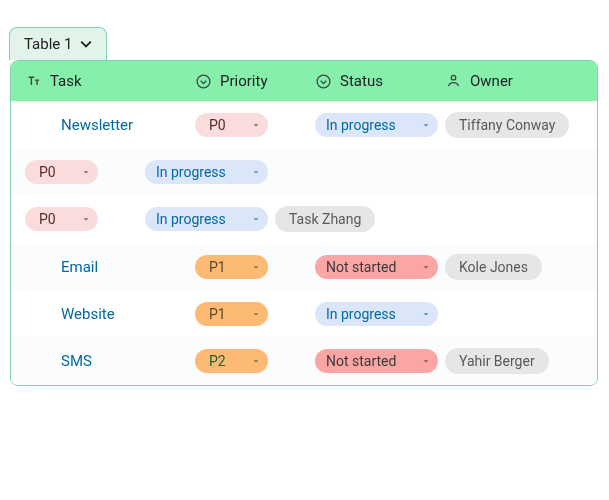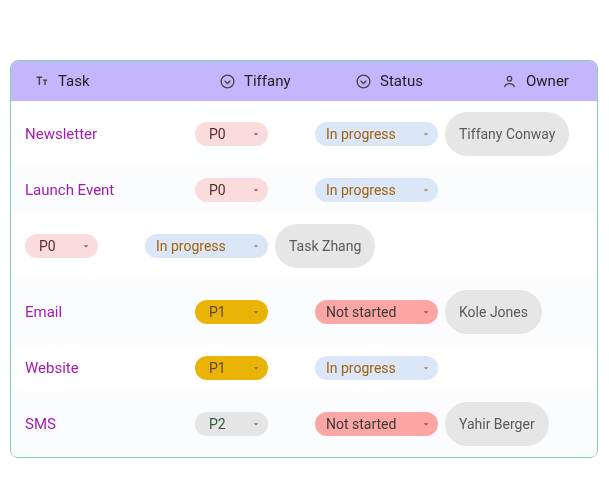--- a/index.html
+++ b/index.html
@@ -1,61 +1,67 @@
 <!DOCTYPE html>
 <html><head>
 <meta charset="utf-8">
 <style>
 * { box-sizing: border-box; margin: 0; padding: 0; }
 body { font-family: -apple-system, BlinkMacSystemFont, "Segoe UI", Roboto, Arial, sans-serif; background: #fff; width: 609px; height: 500px; padding: 60px 10px 10px 10px; color: #202124; }
 .container { border: 1px solid #7fd3b3; border-radius: 8px; overflow: hidden; width: 588px; position: relative; }
 .tab { position: absolute; top: -33px; left: -1px; background: #e2f3e9; border: 1px solid #7fd3b3; border-bottom: none; border-radius: 8px 8px 0 0; padding: 7px 14px; display: flex; align-items: center; gap: 8px; font-size: 15px; color: #202124; }
 .tab svg { width: 12px; height: 12px; }
 .wrapper { position: relative; }
-.header { background: #c4b5fd; display: flex; padding: 11px 22px; align-items: center; gap: 16px; }
+.header { background: #86efac; display: flex; padding: 11px 14px; align-items: center; gap: 0; }
 .col-task { flex: 0 0 170px; display: flex; align-items: center; gap: 8px; }
 .col-priority { flex: 0 0 120px; display: flex; align-items: center; gap: 8px; }
 .col-status { flex: 0 0 130px; display: flex; align-items: center; gap: 8px; text-align: center; }
-.col-owner { flex: 1; display: flex; align-items: center; gap: 8px; }
+.col-owner { flex: 1; display: flex; gap: 8px; }
 .header-label { font-size: 15px; font-weight: 400; color: #202124; }
 .header svg { width: 17px; height: 17px; color: #444; flex-shrink: 0; }
 .row { display: flex; padding: 11px 14px; align-items: center; }
 .row:nth-child(even) { background: #fafcfe; }
 .row:nth-child(odd) { background: #fff; }
-.task-name { font-size: 15px; color: #a21caf; }
+.task-name { font-size: 15px; color: #0369a1; margin-left: 36px; }
 .pill { display: inline-flex; align-items: center; border-radius: 999px; padding: 4px 8px 4px 14px; font-size: 14px; gap: 26px; }
 .pill .chev { width: 8px; height: 8px; opacity: 0.7; }
 .p0 { background: #fadcdc; color: #5a2b2b; }
-.p1 { background: #eab308; color: #5a4a2b; }
-.p2 { background: #e5e5e5; color: #2b5a2f; }
-.st-progress { background: #dbe6f8; color: #a16207; }
+.p1 { background: #fdba74; color: #5a4a2b; }
+.p2 { background: #fdba74; color: #2b5a2f; }
+.st-progress { background: #dbe6f8; color: #0369a1; }
 .st-notstarted { background: #fca5a5; color: #3a3a3a; }
-.owner { display: inline-flex; align-items: center; border-radius: 999px; padding: 14px 14px; font-size: 14px; background: #e6e6e6; color: #5a5a5a; }
+.owner { display: inline-flex; align-items: center; border-radius: 999px; padding: 5px 14px; font-size: 14px; background: #e6e6e6; color: #5a5a5a; }
 .status-pill { padding: 4px 8px 4px 11px; }
 .rows-wrap { }
 </style>
 </head>
 <body>
 
 <div class="wrapper">
+  <div class="tab">
+    <span>Table 1</span>
+    <svg viewBox="0 0 10 10">
+        <path d="M1 3 L5 7 L9 3" fill="none" stroke="currentColor" stroke-width="1.5"></path>
+      </svg>
+  </div>
 
   <div class="container">
     <div class="header">
       <div class="col-task">
         <svg viewBox="0 0 24 24">
             <path fill="currentColor" d="M5 5h8v2h-3v10h-2V7H5V5zm9 4h6v2h-2v6h-2v-6h-2V9z"></path>
           </svg>
         <span class="header-label">Task</span>
       </div>
       <div class="col-priority">
         <svg viewBox="0 0 24 24">
             <circle cx="12" cy="12" r="9" fill="none" stroke="currentColor" stroke-width="1.8"></circle>
             <path d="M8 11 L12 15 L16 11" fill="none" stroke="currentColor" stroke-width="1.8"></path>
           </svg>
-        <span class="header-label">Tiffany</span>
+        <span class="header-label">Priority</span>
       </div>
       <div class="col-status">
         <svg viewBox="0 0 24 24">
             <circle cx="12" cy="12" r="9" fill="none" stroke="currentColor" stroke-width="1.8"></circle>
             <path d="M8 11 L12 15 L16 11" fill="none" stroke="currentColor" stroke-width="1.8"></path>
           </svg>
         <span class="header-label">Status</span>
       </div>
       <div class="col-owner">
         <svg viewBox="0 0 24 24">
@@ -85,23 +91,20 @@
               <svg class="chev" viewBox="0 0 10 10">
                 <path d="M2 4 L5 7 L8 4" fill="currentColor"></path>
               </svg>
             </span>
           </div>
           <div class="col-owner">
             <span class="owner">Tiffany Conway</span>
           </div>
         </div>
         <div class="row">
-          <div class="col-task">
-            <span class="task-name">Launch Event</span>
-          </div>
           <div class="col-priority">
             <span class="pill p0">
               <span>P0</span>
               <svg class="chev" viewBox="0 0 10 10">
                 <path d="M2 4 L5 7 L8 4" fill="currentColor"></path>
               </svg>
             </span>
           </div>
           <div class="col-status">
             <span class="pill status-pill st-progress">

